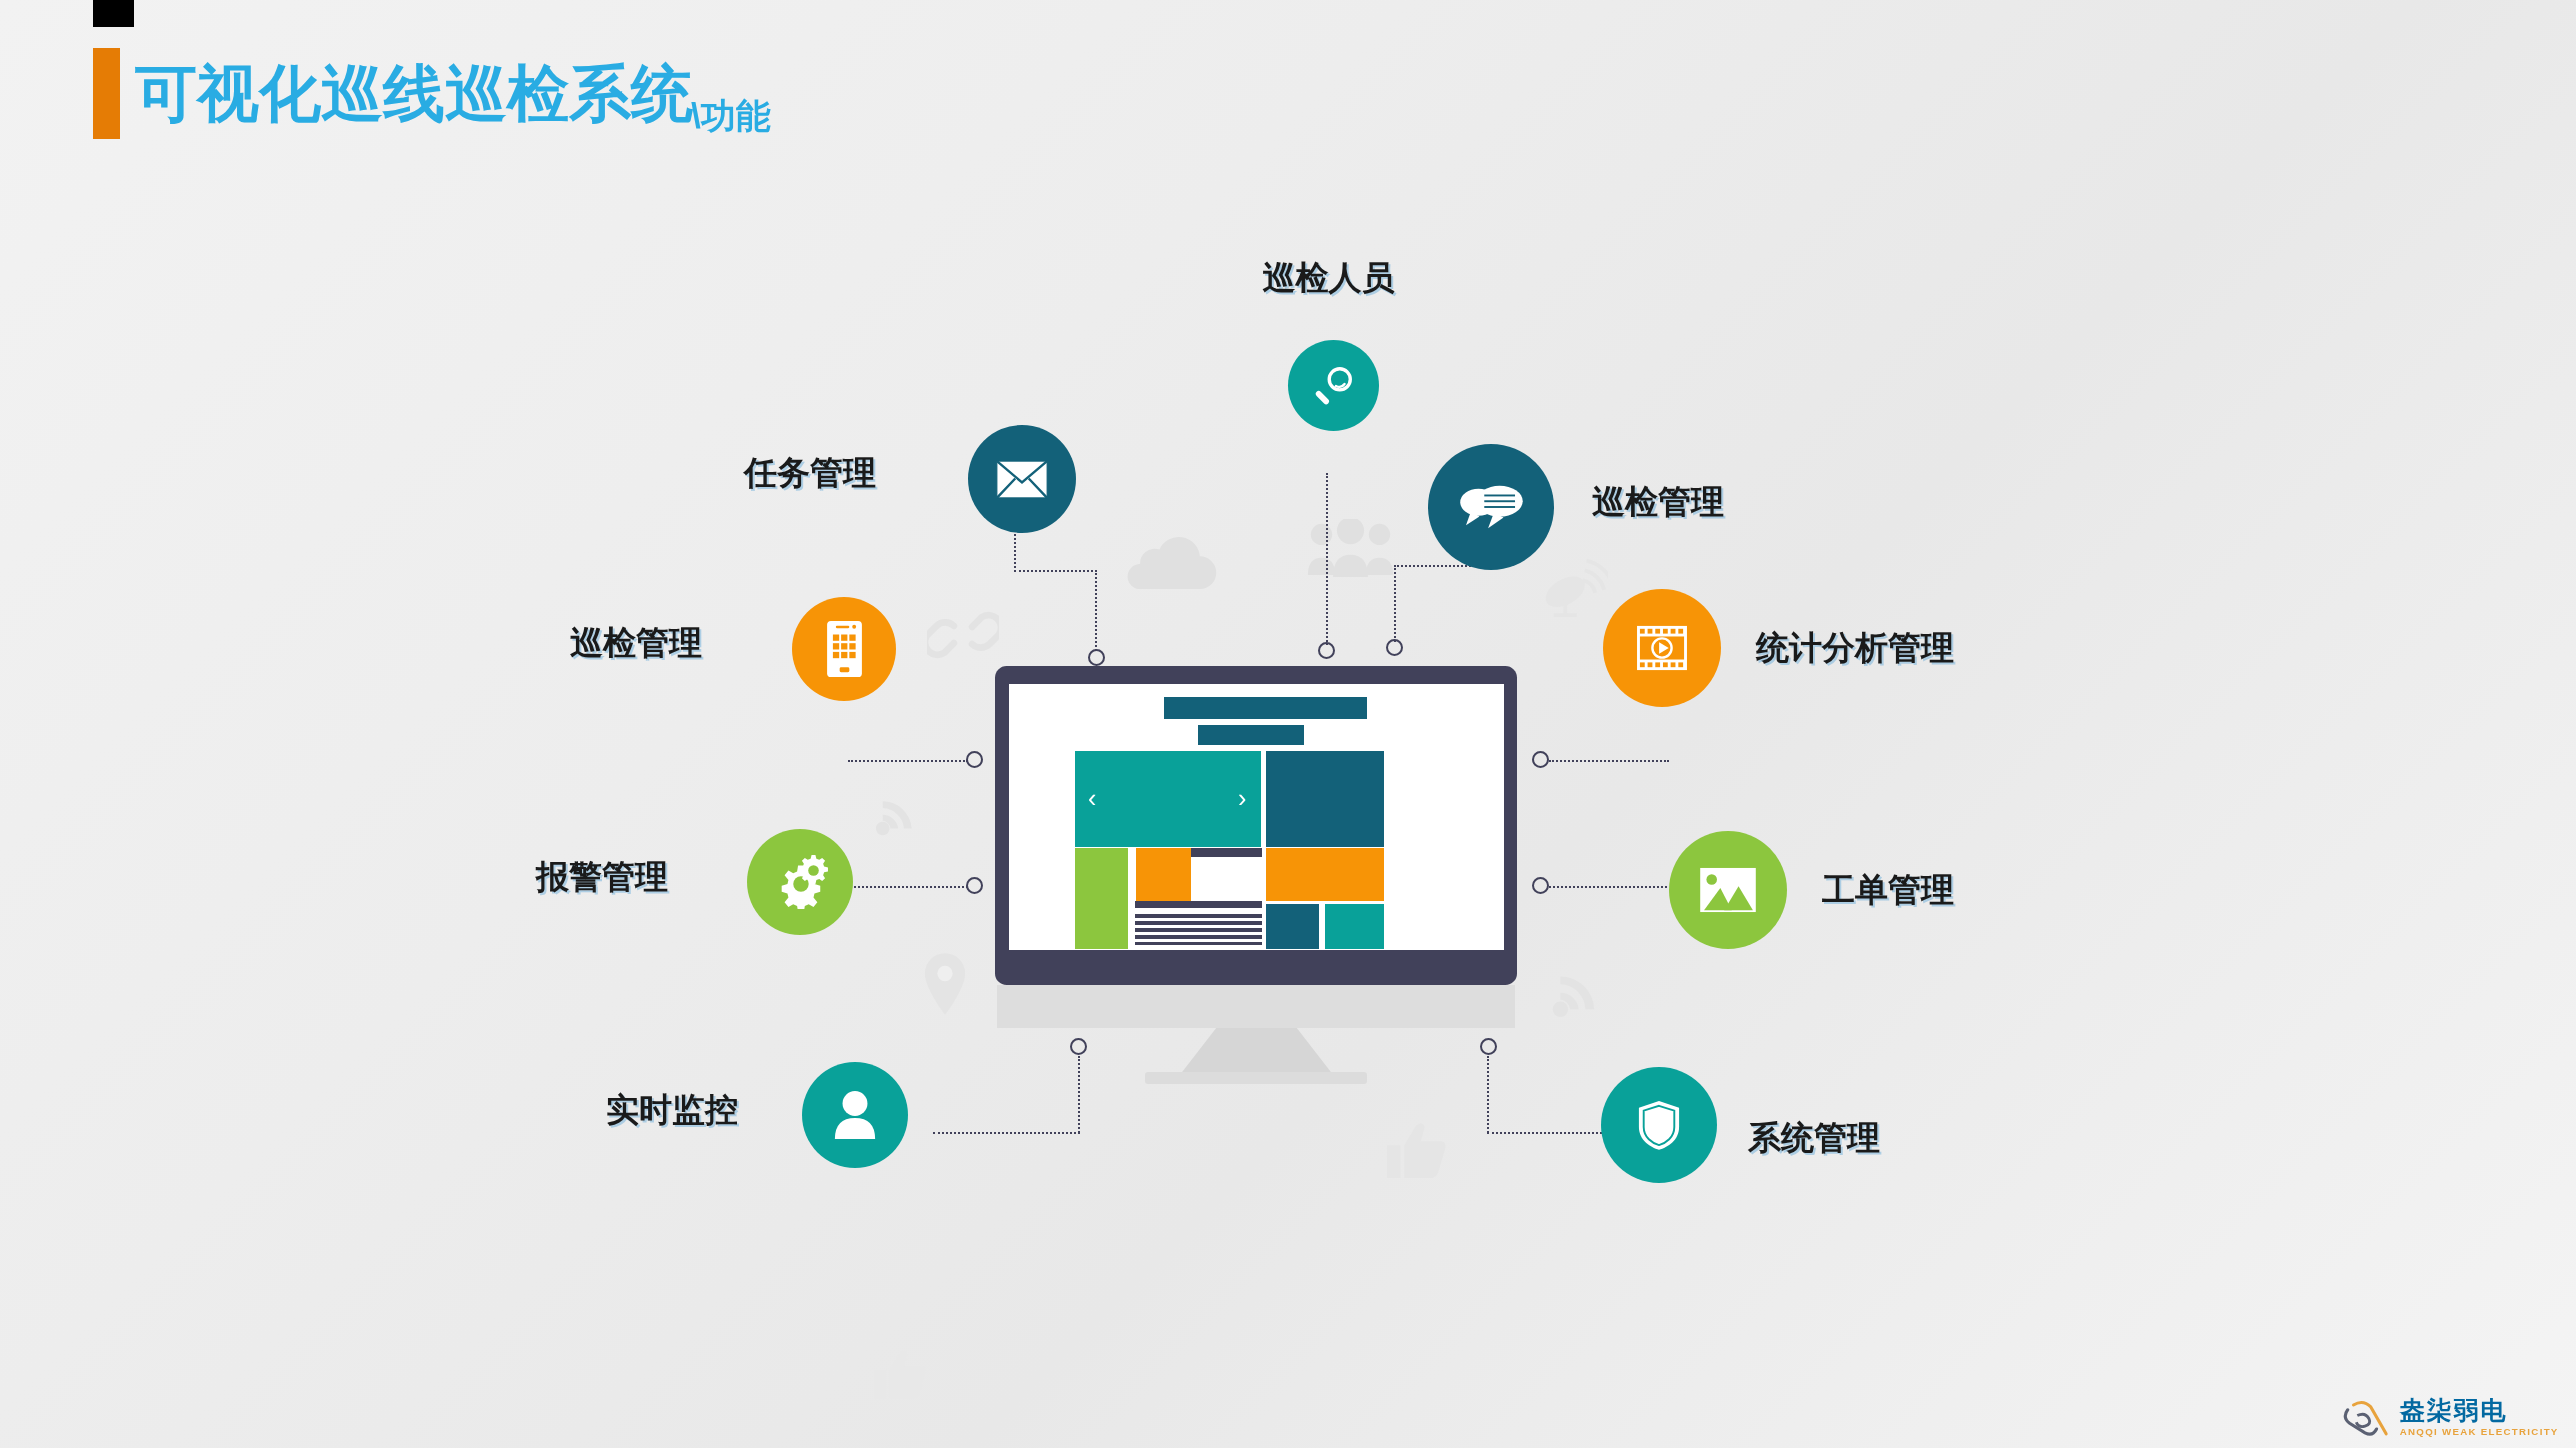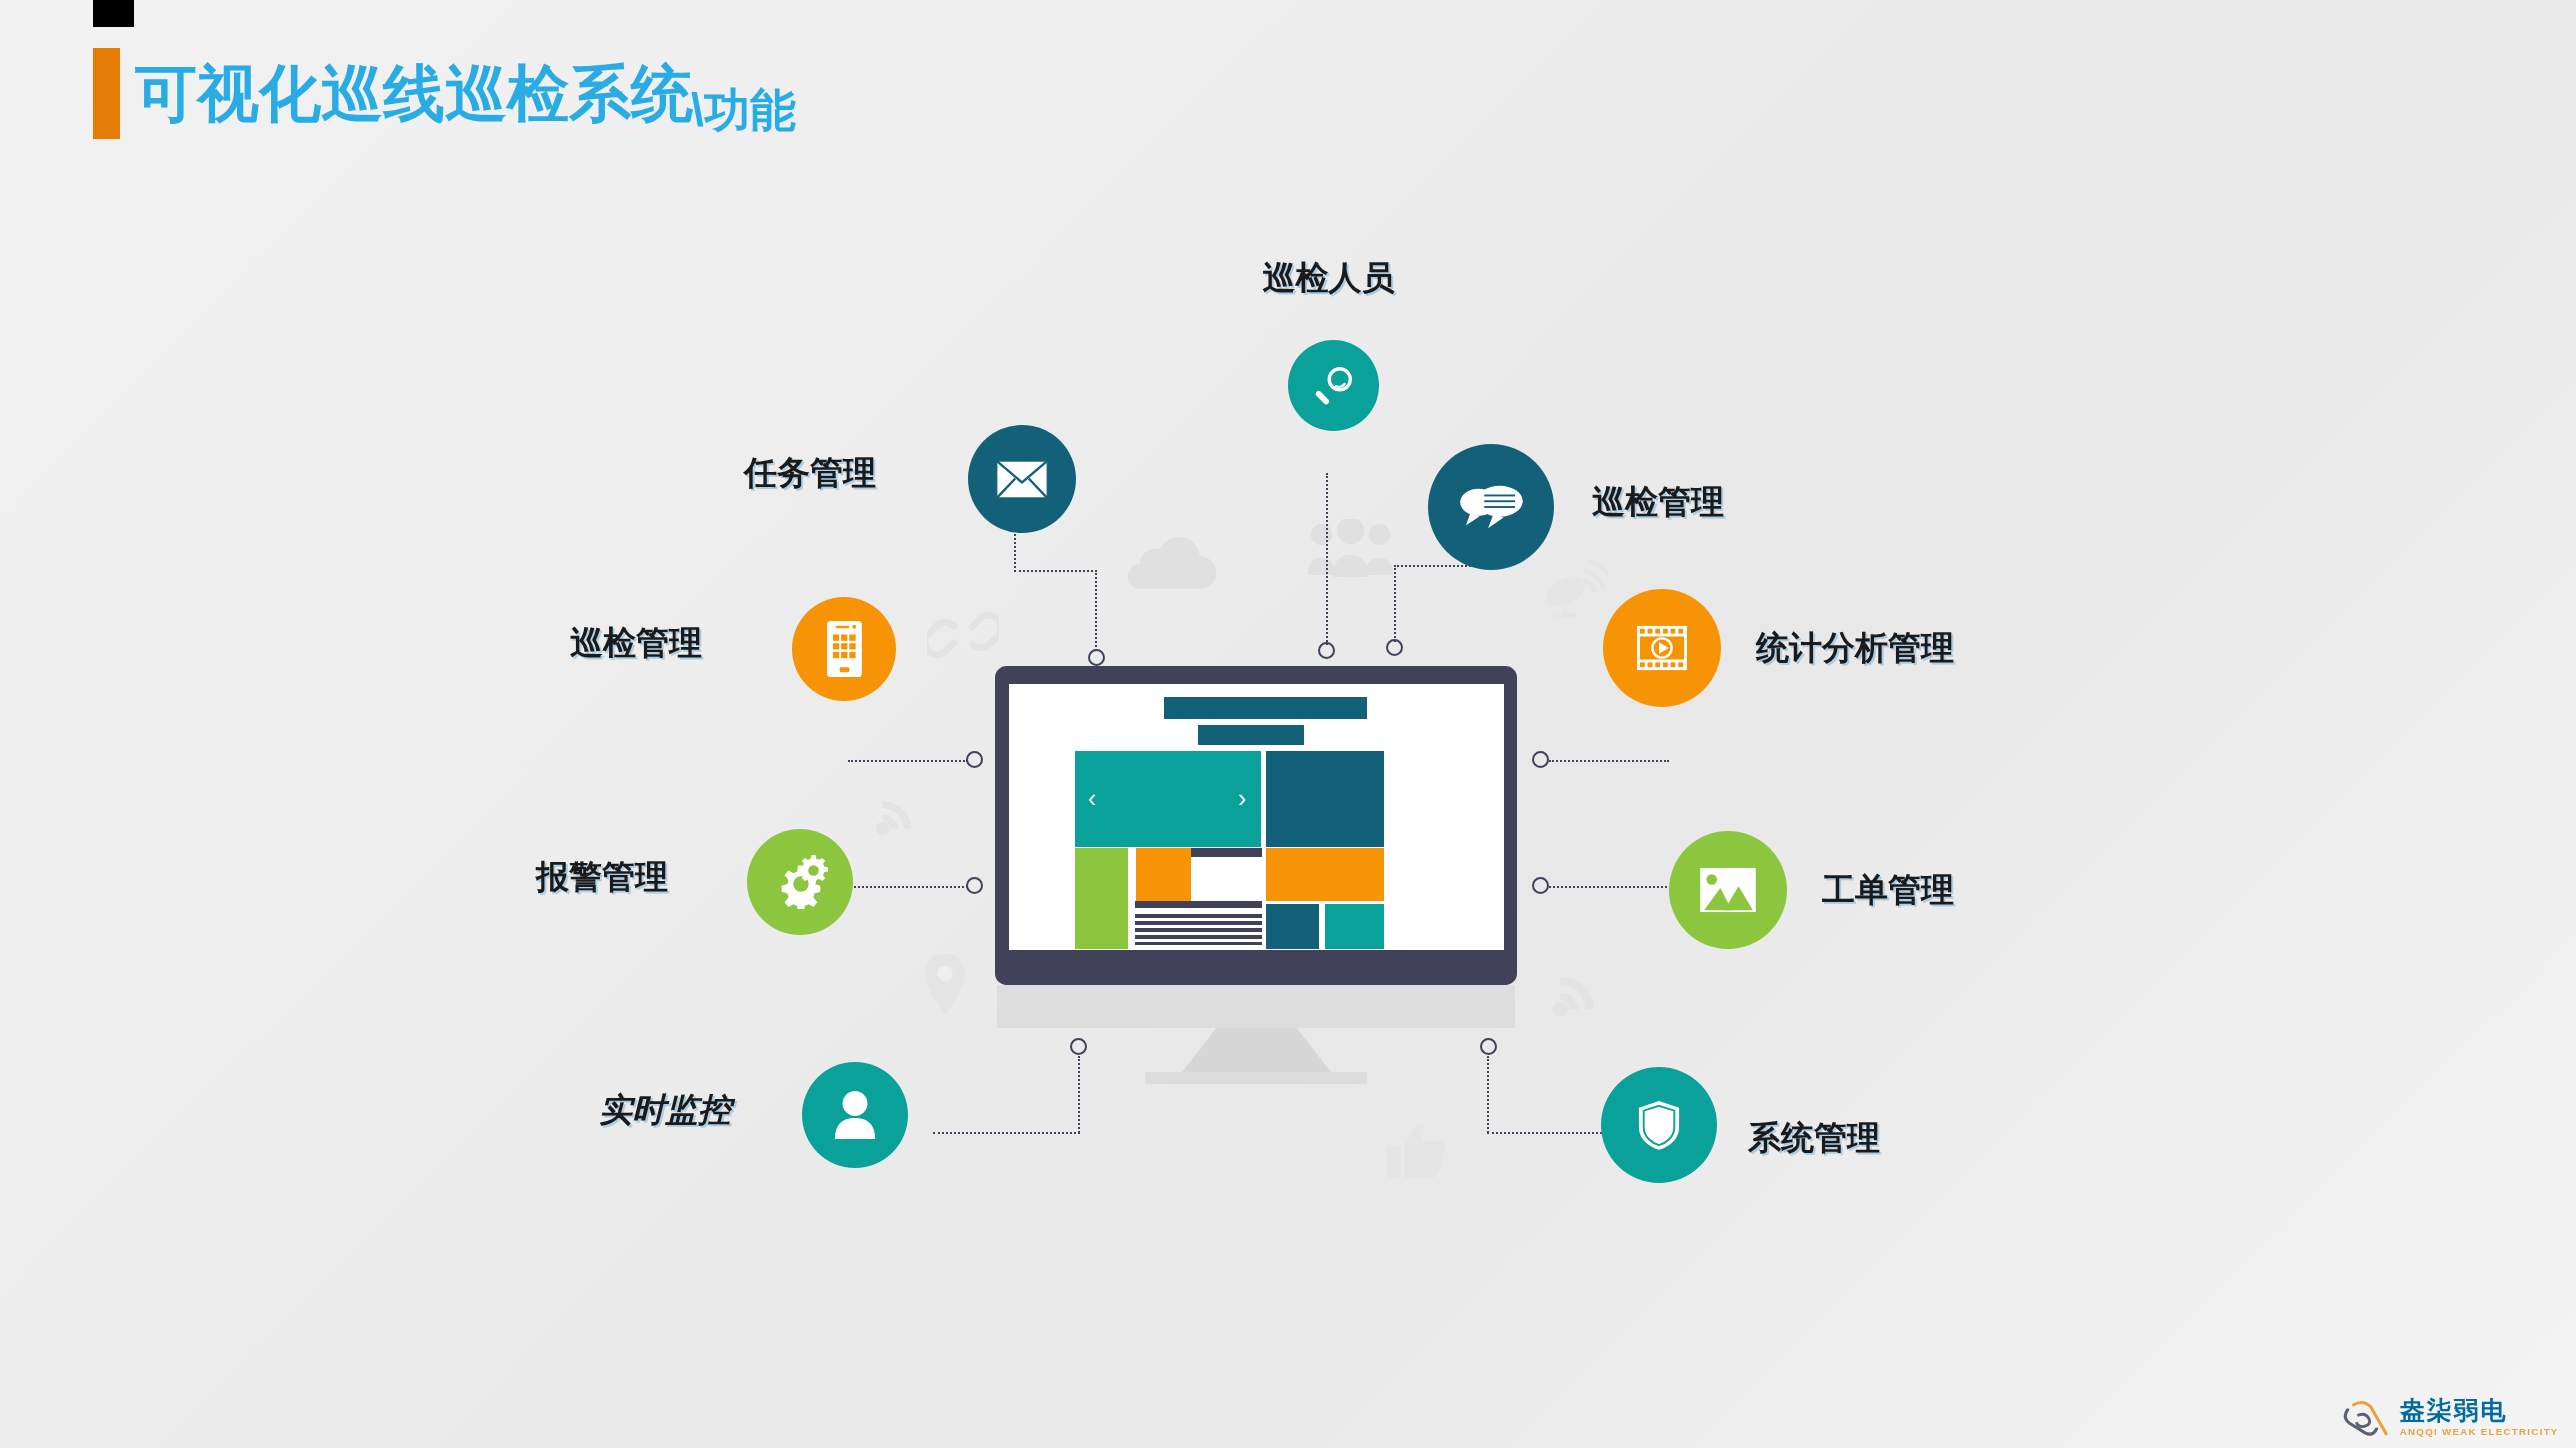--- a/index.html
+++ b/index.html
@@ -25,21 +25,21 @@
   }
   #title-wrap {
     position:absolute; left:135px; top:48px; height:91px;
     display:flex; align-items:center;
   }
   #title-main {
     font-size:62px; font-weight:bold; color:#29ace3;
     letter-spacing:0px; line-height:1;
   }
   #title-sub {
-    font-size:46px; font-weight:bold; color:#29ace3;
+    font-size:35px; font-weight:bold; color:#29ace3;
     line-height:1; margin-left:-1.9px; align-self:flex-end; padding-bottom:5.8px;
   }
 
   
   .bg-icon { position:absolute; opacity:1; color:#e0e0e0; fill:#e0e0e0; }
 
   
   #monitor { position:absolute; left:995px; top:666px; width:522px; height:406px; }
   #monitor-frame {
     position:absolute; left:0; top:0; width:522px; height:319px;
@@ -305,21 +305,21 @@
         <path d="M24 19 l4-2 1-6 h6 l1 6 4 2 5-3 4 5 -4 5 1 4 6 2 v6 l-6 2 -1 4 4 5 -4 5 -5-3 -4 2 -1 6 h-6 l-1-6 -4-2 -5 3 -4-5 4-5 -1-4 -6-2 v-6 l6-2 1-4 -4-5 4-5z"></path>
         <circle cx="32" cy="30" r="8" fill="#8cc63e"></circle>
         <path d="M45 5 l3-1 1-4 h4 l1 4 3 1 3-2 3 3 -2 3 1 3 4 1 v4 l-4 1 -1 3 2 3 -3 3 -3-2 -3 1 -1 4 h-4 l-1-4 -3-1 -3 2 -3-3 2-3 -1-3 -4-1 v-4 l4-1 1-3 -2-3 3-3z" transform="translate(-6,0)"></path>
         <circle cx="45" cy="16" r="5.5" fill="#8cc63e"></circle>
       </g>
     </svg>
   </div>
 </div>
 
 <div class="node" style="left:594px; top:1062px; width:406px; height:106px;">
-  <div class="node-label left" style="left:5px; top:31px;font-style:italic;">实时监控</div>
+  <div class="node-label left" style="left:12px; top:31px;">实时监控</div>
   <div class="node-circle" style="left:208px; top:0; width:106px; height:106px; background:#09a199;">
     <svg width="46" height="52" viewBox="0 0 48 54">
       <circle cx="24" cy="15" r="13" fill="#fff"></circle>
       <path d="M3 52 q0-22 21-22 q21 0 21 22 z" fill="#fff"></path>
     </svg>
   </div>
 </div>
 
 <div class="node" style="left:1428px; top:444px; width:386px; height:111px;">
   <div class="node-circle" style="left:0; top:0; width:126px; height:126px; background:#136179;">

